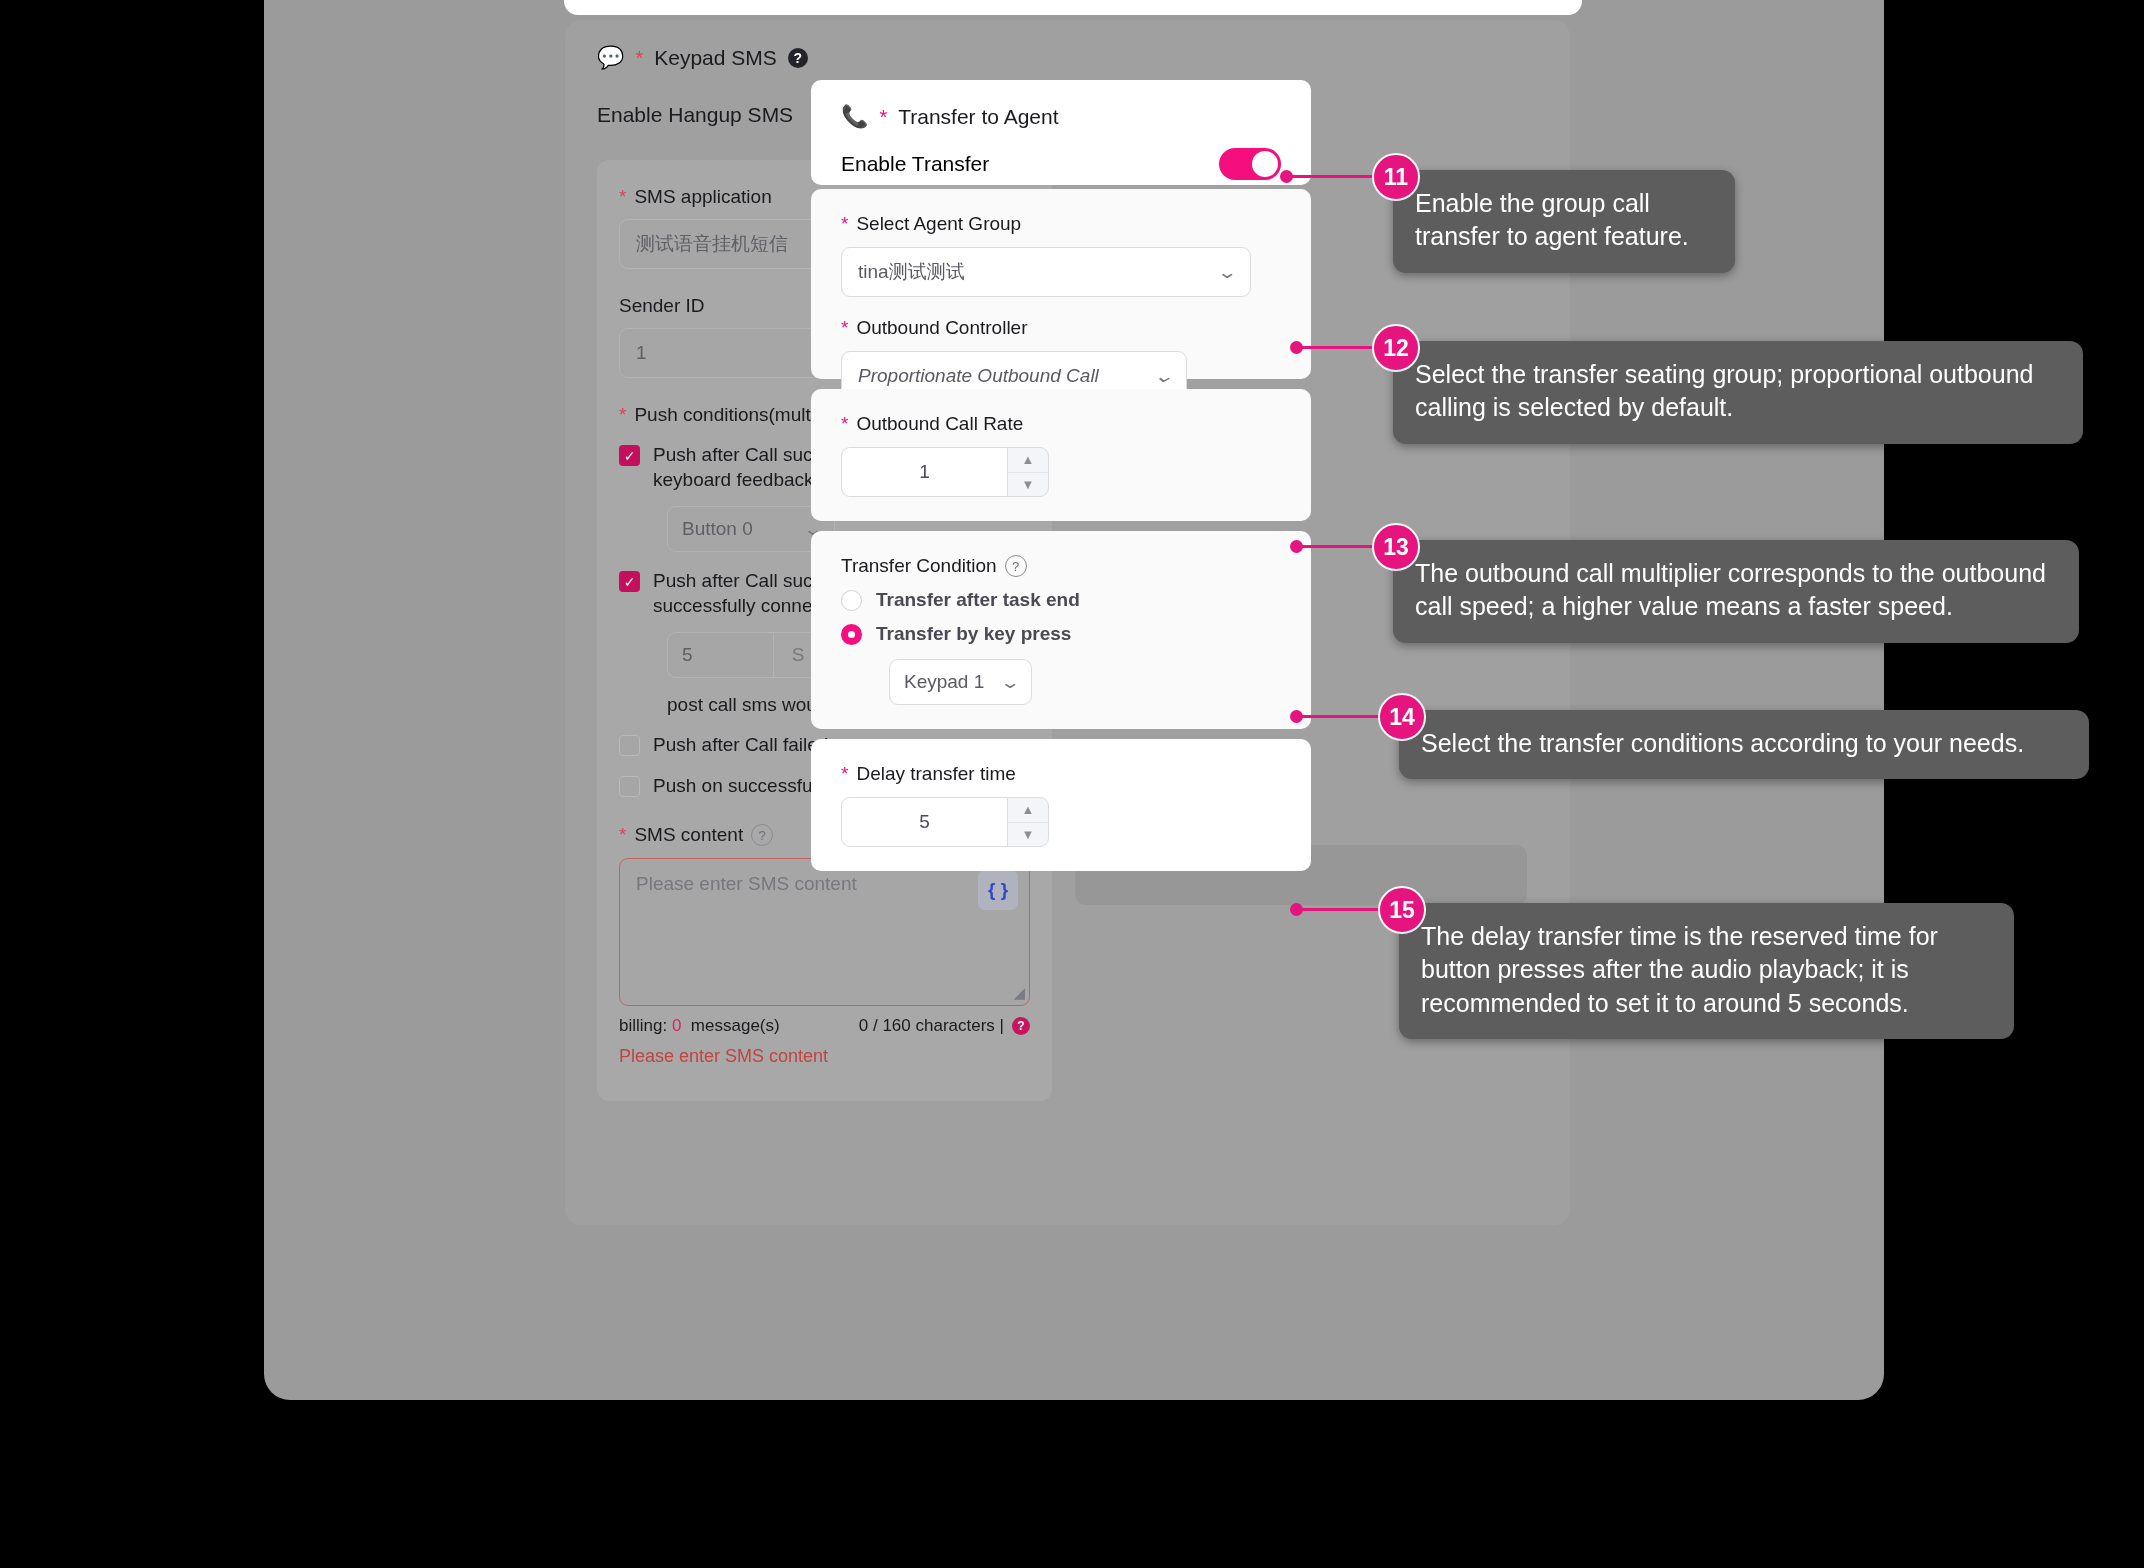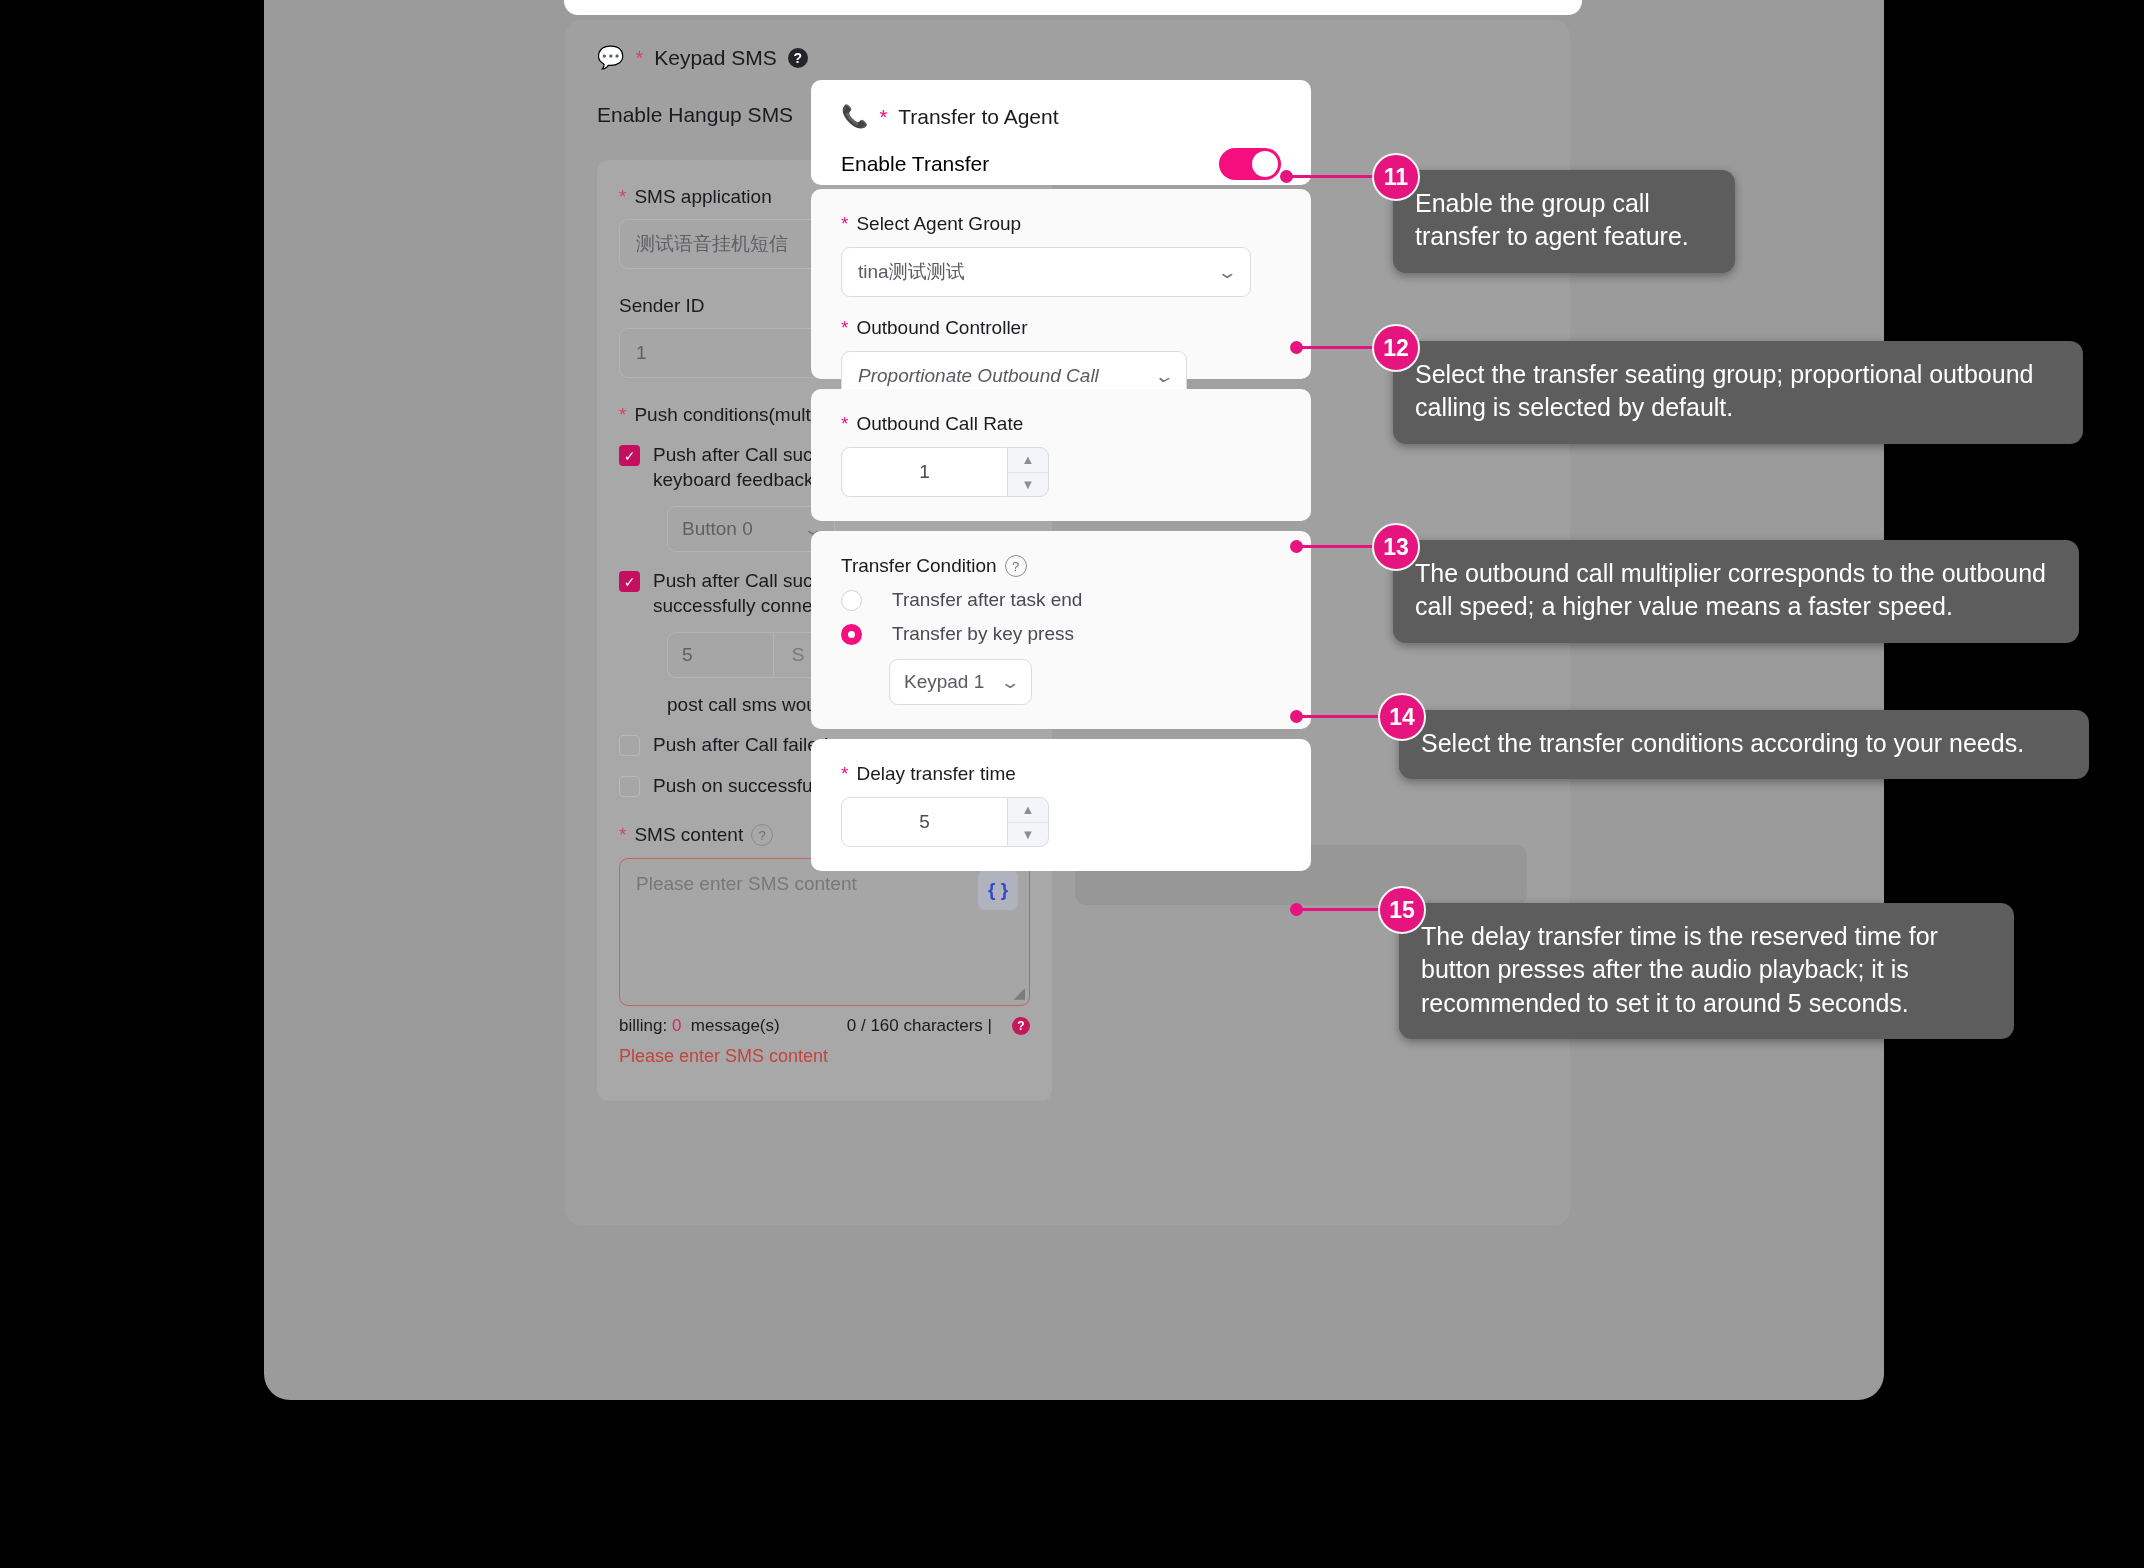--- a/index.html
+++ b/index.html
@@ -69,21 +69,21 @@
 
   .ta-wrap{position:relative;margin-top:12px;}
   .ta{height:148px;border:1.4px solid #c2635f;border-radius:9px;background:#a6a6a6;
       padding:14px 16px;font-size:19px;color:#77777e;box-sizing:border-box;}
   .ta-var{position:absolute;right:12px;top:12px;width:40px;height:40px;border-radius:7px;
           background:#b0b2bd;display:flex;align-items:center;justify-content:center;
           color:#2f49c9;font-size:19px;font-weight:600;}
   .ta-grip{position:absolute;right:5px;bottom:4px;color:#7b7b82;font-size:15px;}
   .ta-foot{display:flex;justify-content:space-between;align-items:center;margin-top:10px;font-size:17px;color:#1b1b1f;}
   .ta-foot .pink{color:#d6265f;}
-  .ta-foot .right{display:flex;align-items:center;gap:20px;}
+  .ta-foot .right{display:flex;align-items:center;gap:8px;}
   .help-sm{width:18px;height:18px;border-radius:50%;background:#c7175c;color:#fff;font-size:12px;
            display:flex;align-items:center;justify-content:center;font-weight:700;}
   .err{font-size:18px;color:#c2443f;margin-top:10px;}
 
   
   #col-right{position:absolute;left:811px;top:80px;width:500px;}
   .hl-card{background:#fff;border-radius:10px;padding:24px 30px;box-sizing:border-box;}
   .hl-card.sub{background:#fafafa;}
   .hl-label{font-size:19px;color:#1b1b1f;margin-bottom:12px;display:flex;align-items:center;gap:8px;}
   .hl-label .ast{color:#f50f7e;font-size:19px;}
@@ -94,21 +94,21 @@
   .hl-ttl{font-size:21px;color:#1b1b1f;font-weight:500;}
   .hl-enable{display:flex;align-items:center;justify-content:space-between;margin-top:18px;}
   .hl-enable .lbl{font-size:21px;color:#000000;}
   .num-wrap{display:flex;}
   .num-in{width:166px;height:50px;border:1px solid #dcdce0;border-right:none;border-radius:9px 0 0 9px;
           background:#fff;display:flex;align-items:center;justify-content:center;font-size:19px;color:#4a4a52;box-sizing:border-box;}
   .num-btns{width:42px;height:50px;border:1px solid #dcdce0;border-radius:0 9px 9px 0;
             background:#f4f5f8;display:flex;flex-direction:column;box-sizing:border-box;}
   .num-btns div{flex:1;display:flex;align-items:center;justify-content:center;color:#8d8d95;font-size:13px;}
   .num-btns div:first-child{border-bottom:1px solid #e4e4e8;}
-  .rd-row{display:flex;align-items:center;gap:30px;margin-top:12px;}
+  .rd-row{display:flex;align-items:center;gap:14px;margin-top:12px;font-weight:bold;}
   .rd{width:21px;height:21px;border-radius:50%;box-sizing:border-box;flex:none;}
   .rd.off{border:1.8px solid #d2d2d8;background:#fff;}
   .rd.on{background:#f50f7e;display:flex;align-items:center;justify-content:center;}
   .rd.on::after{content:"";width:7px;height:7px;border-radius:50%;background:#fff;}
   .rd-txt{font-size:19px;color:#4a4a52;}
   .sel-keypad{width:143px;height:46px;border:1px solid #dcdce0;border-radius:9px;background:#fff;
               display:flex;align-items:center;justify-content:space-between;padding:0 14px;
               font-size:19px;color:#5a5a62;box-sizing:border-box;margin:14px 0 0 48px;}
   #dim-tail{position:absolute;left:811px;top:905px;width:452px;height:60px;
             background:#979797;border-radius:11px;}

